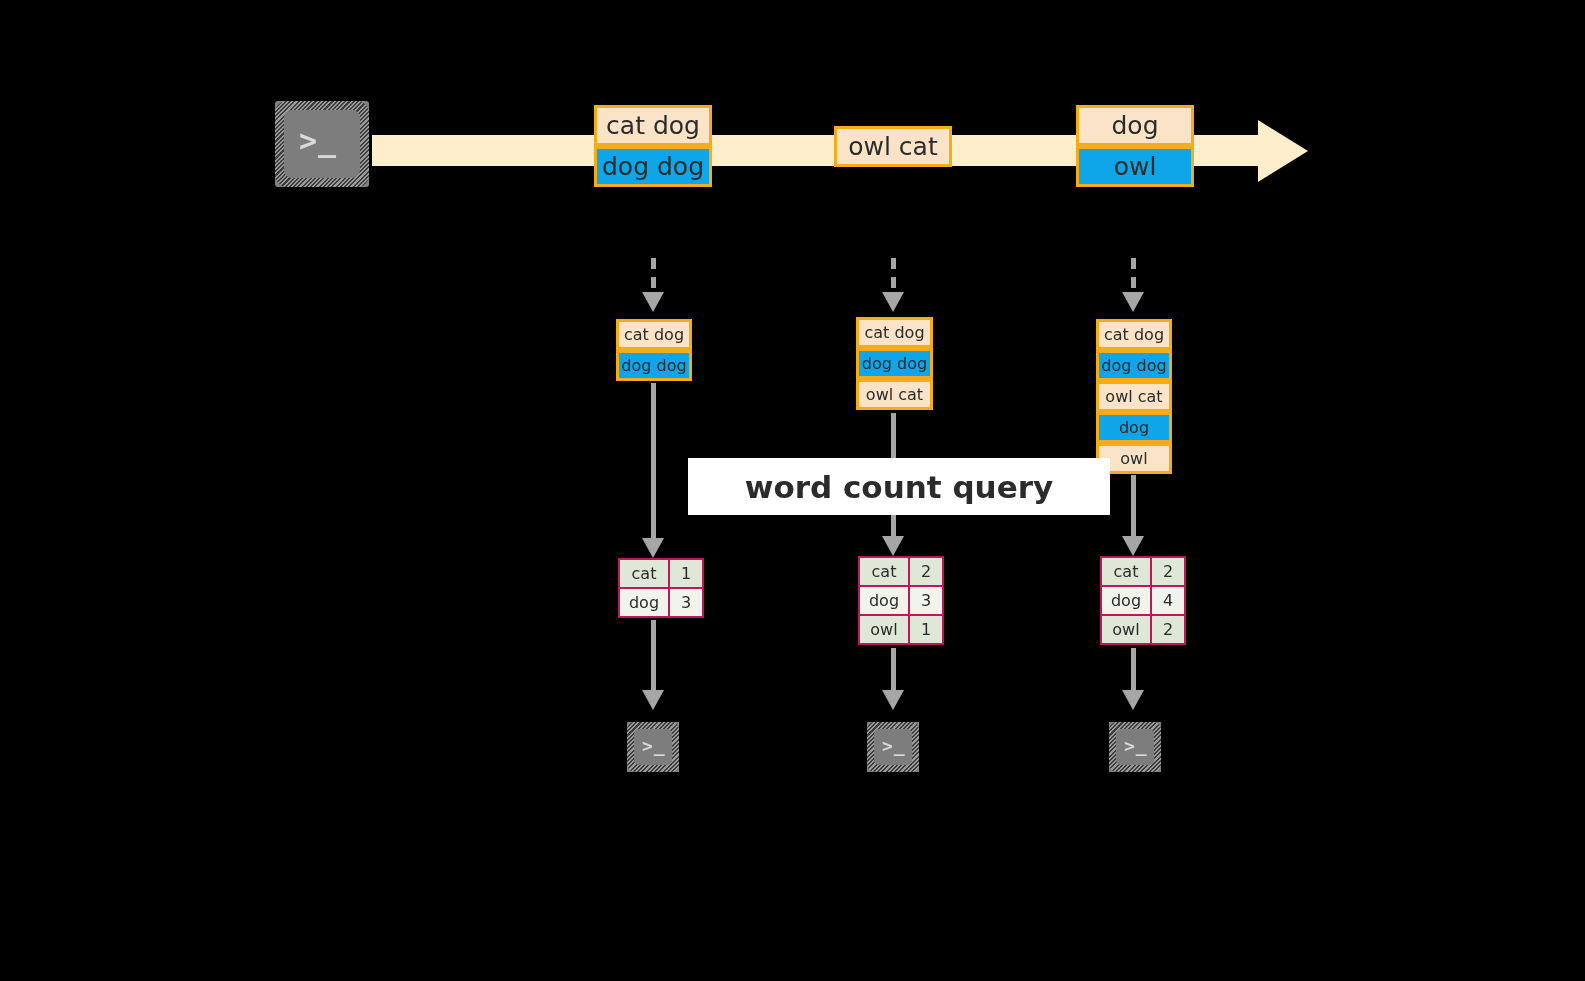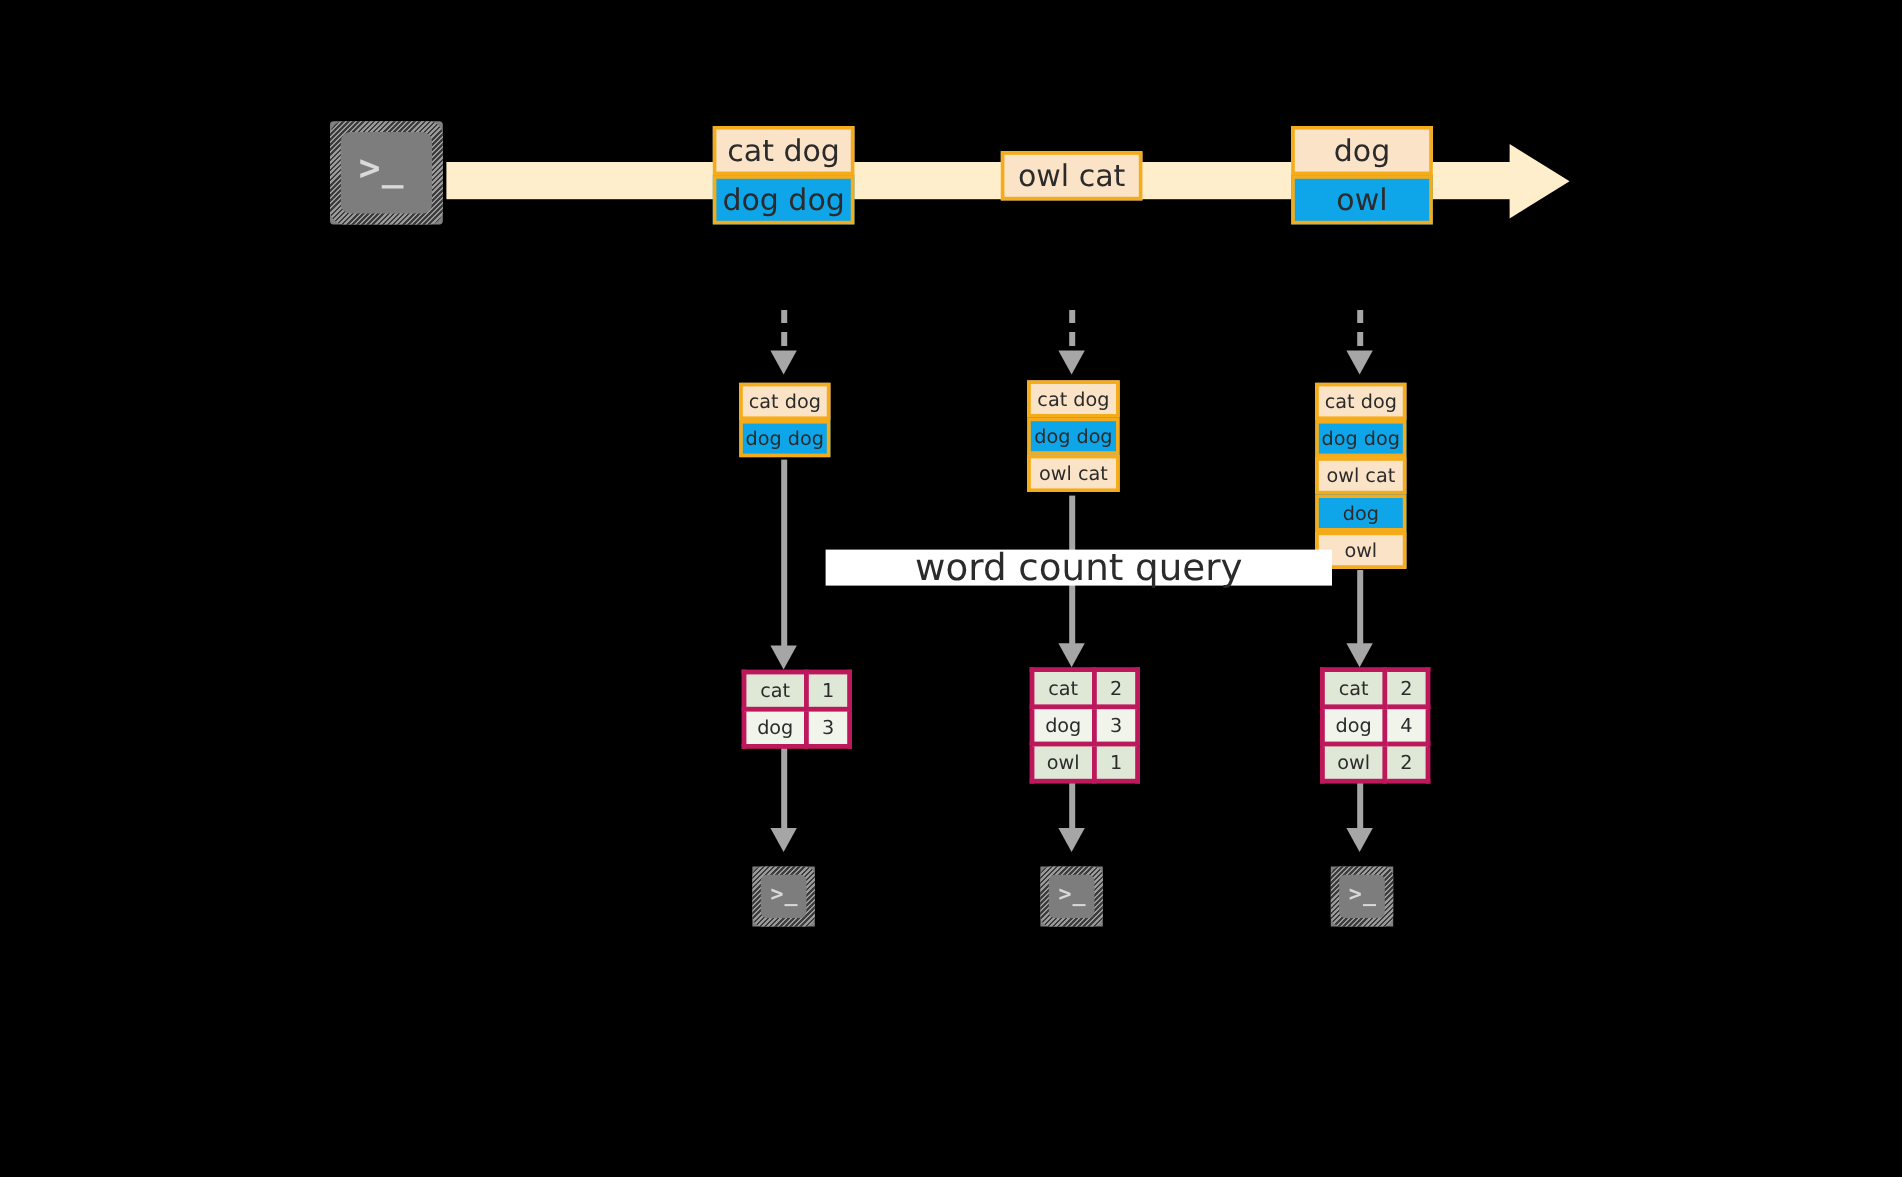--- a/index.html
+++ b/index.html
@@ -118,21 +118,21 @@
   .rec-mid-2 { left: 856px; top: 317px; width: 77px; }
   .rec-mid-3 { left: 1096px; top: 319px; width: 76px; }
 
   
   .res-table {
     position: absolute;
     z-index: 3;
     border-collapse: collapse;
   }
   .res-table td {
-    border: 4px solid #be185d;
+    border: 2px solid #be185d;
     background: #dfe8d6;
     color: #2b2b2b;
     font-size: 16px;
     height: 27px;
     text-align: center;
     padding: 0 2px;
     white-space: nowrap;
   }
   .res-table tr.alt td { background: #f0f4ea; }
   .res-table td.key { width: 44px; }
@@ -167,26 +167,27 @@
     border-top: 20px solid #a6a6a6;
     z-index: 2;
   }
 
   
   .query-band {
     position: absolute;
     left: 688px;
     top: 458px;
     width: 422px;
-    height: 30px;
+    height: 57px;
     background: #ffffff;
     z-index: 4;
     display: flex;
     align-items: center;
     justify-content: center;
+    font-weight: bold;
   }
   .query-band .label {
     font-size: 31px;
     color: #2b2b2b;
     white-space: nowrap;
   }
 </style>
 </head>
 <body>
 

